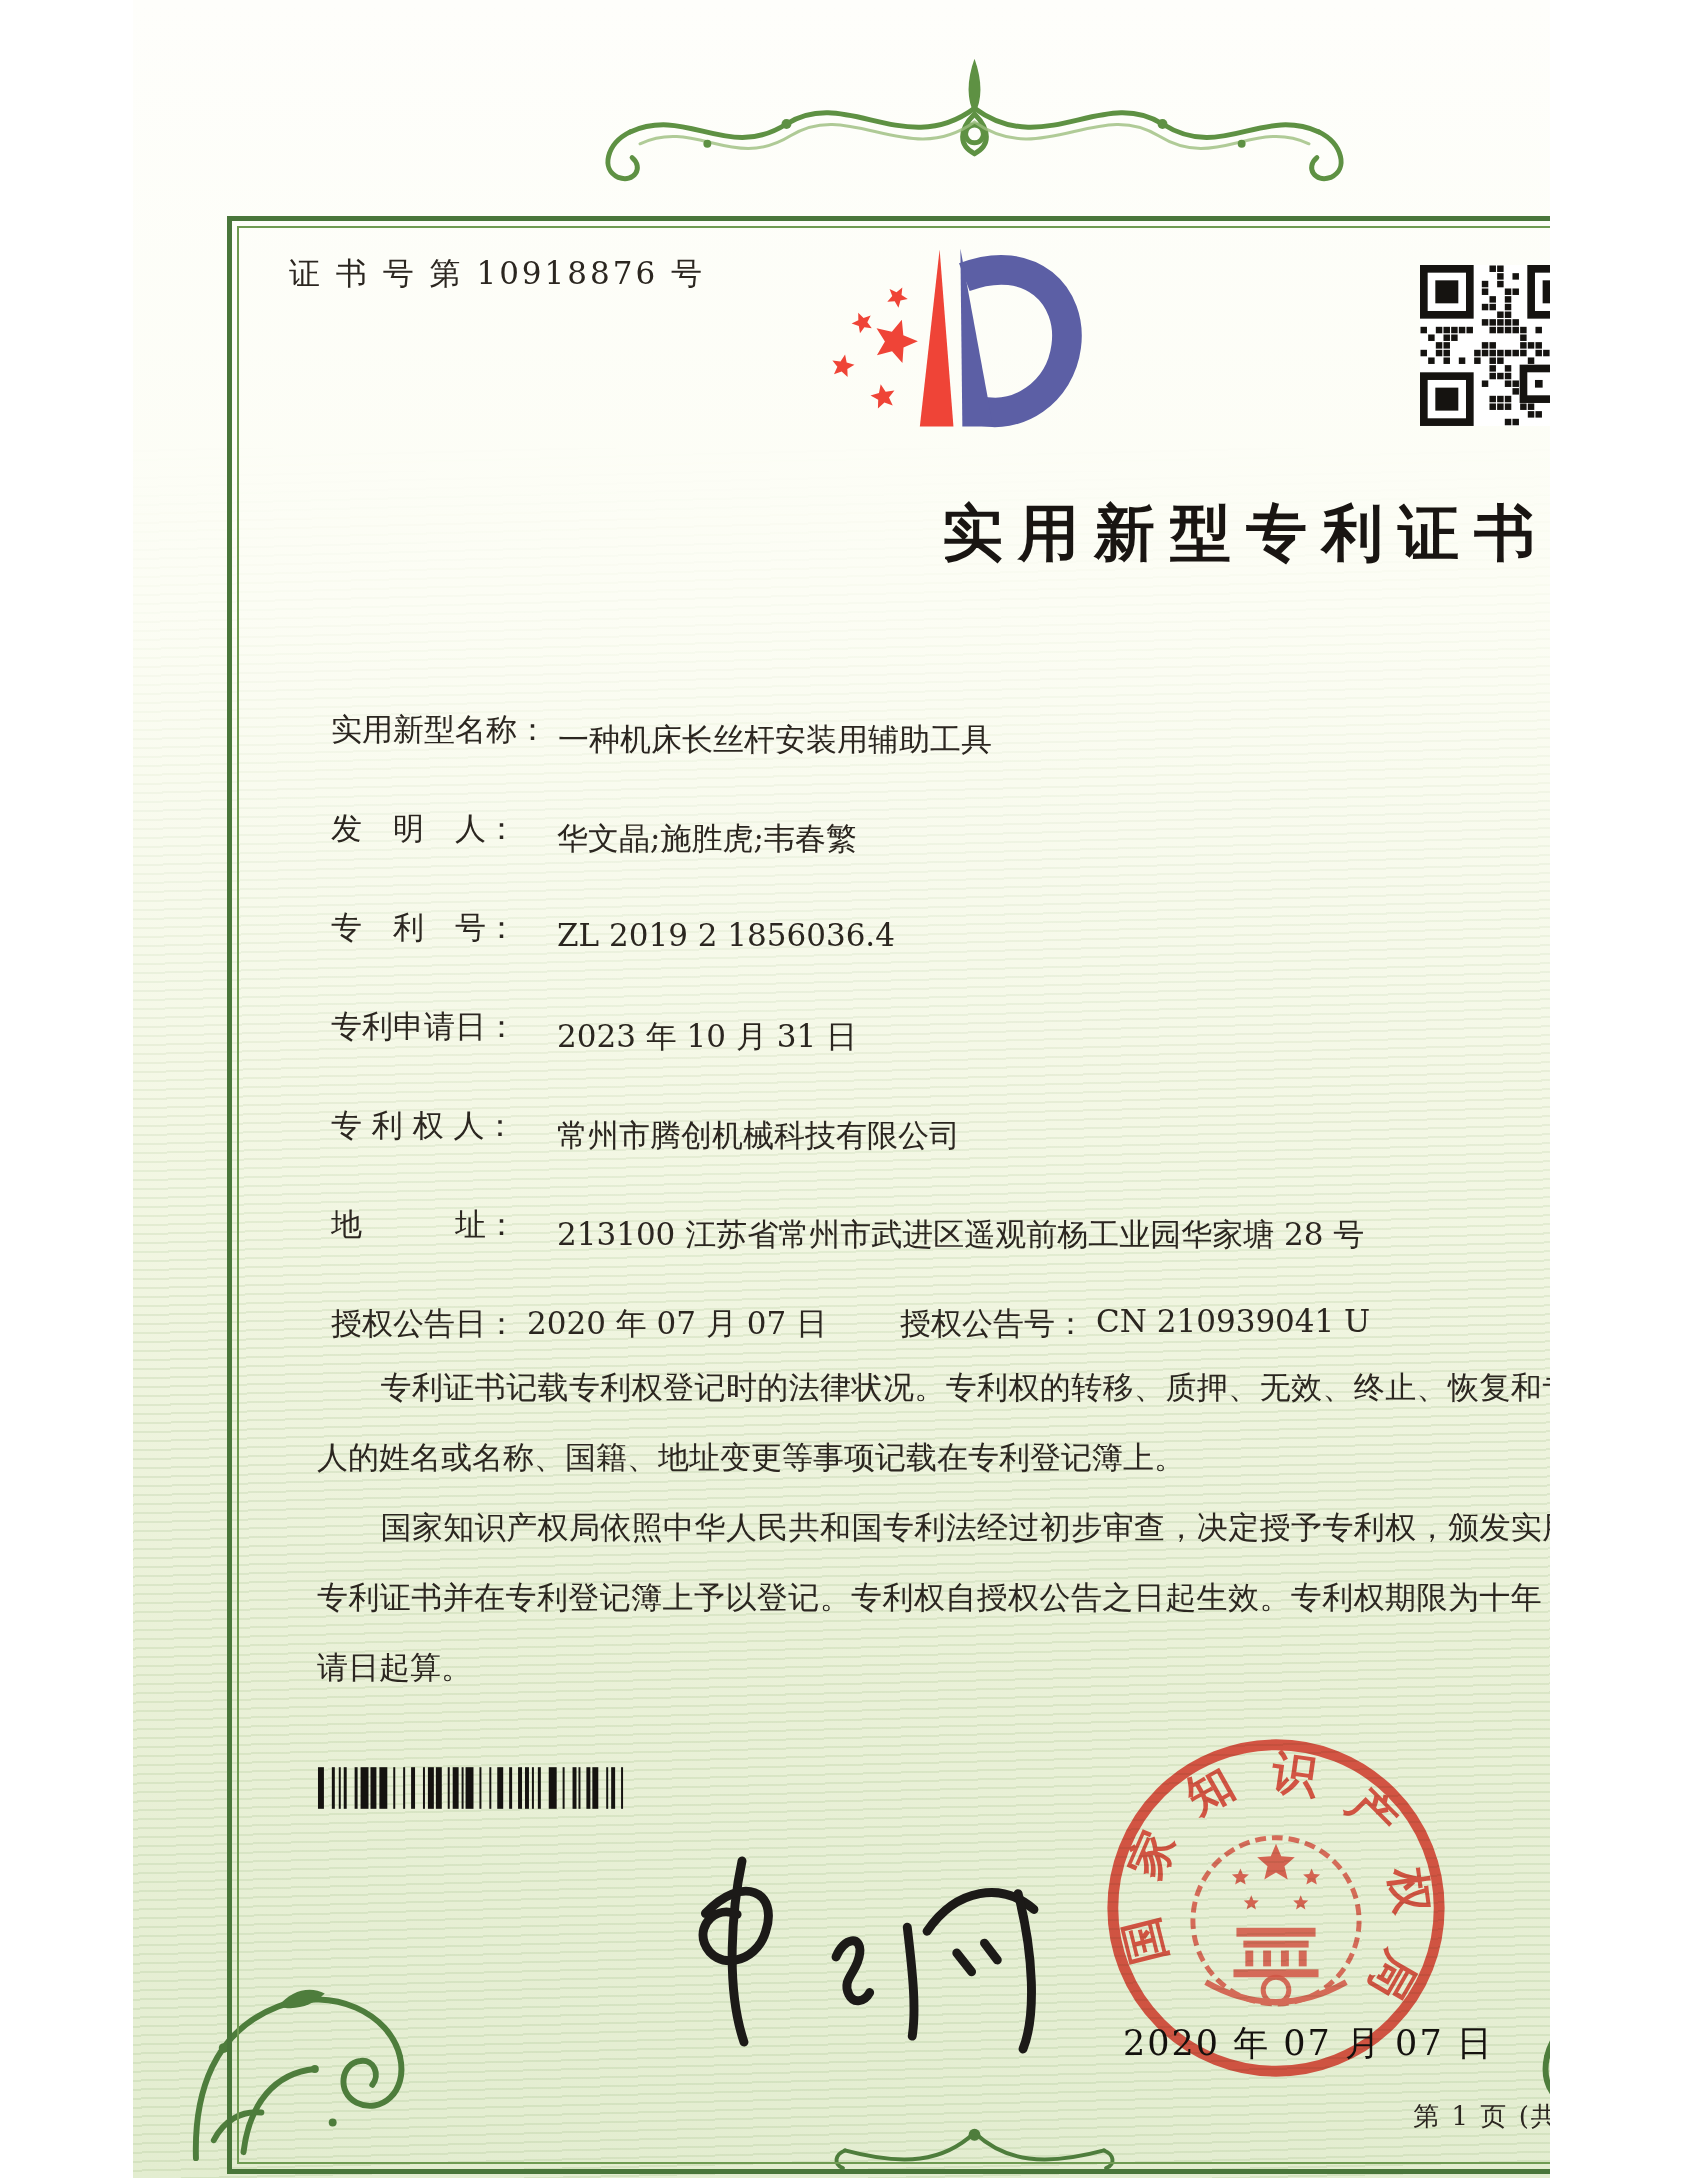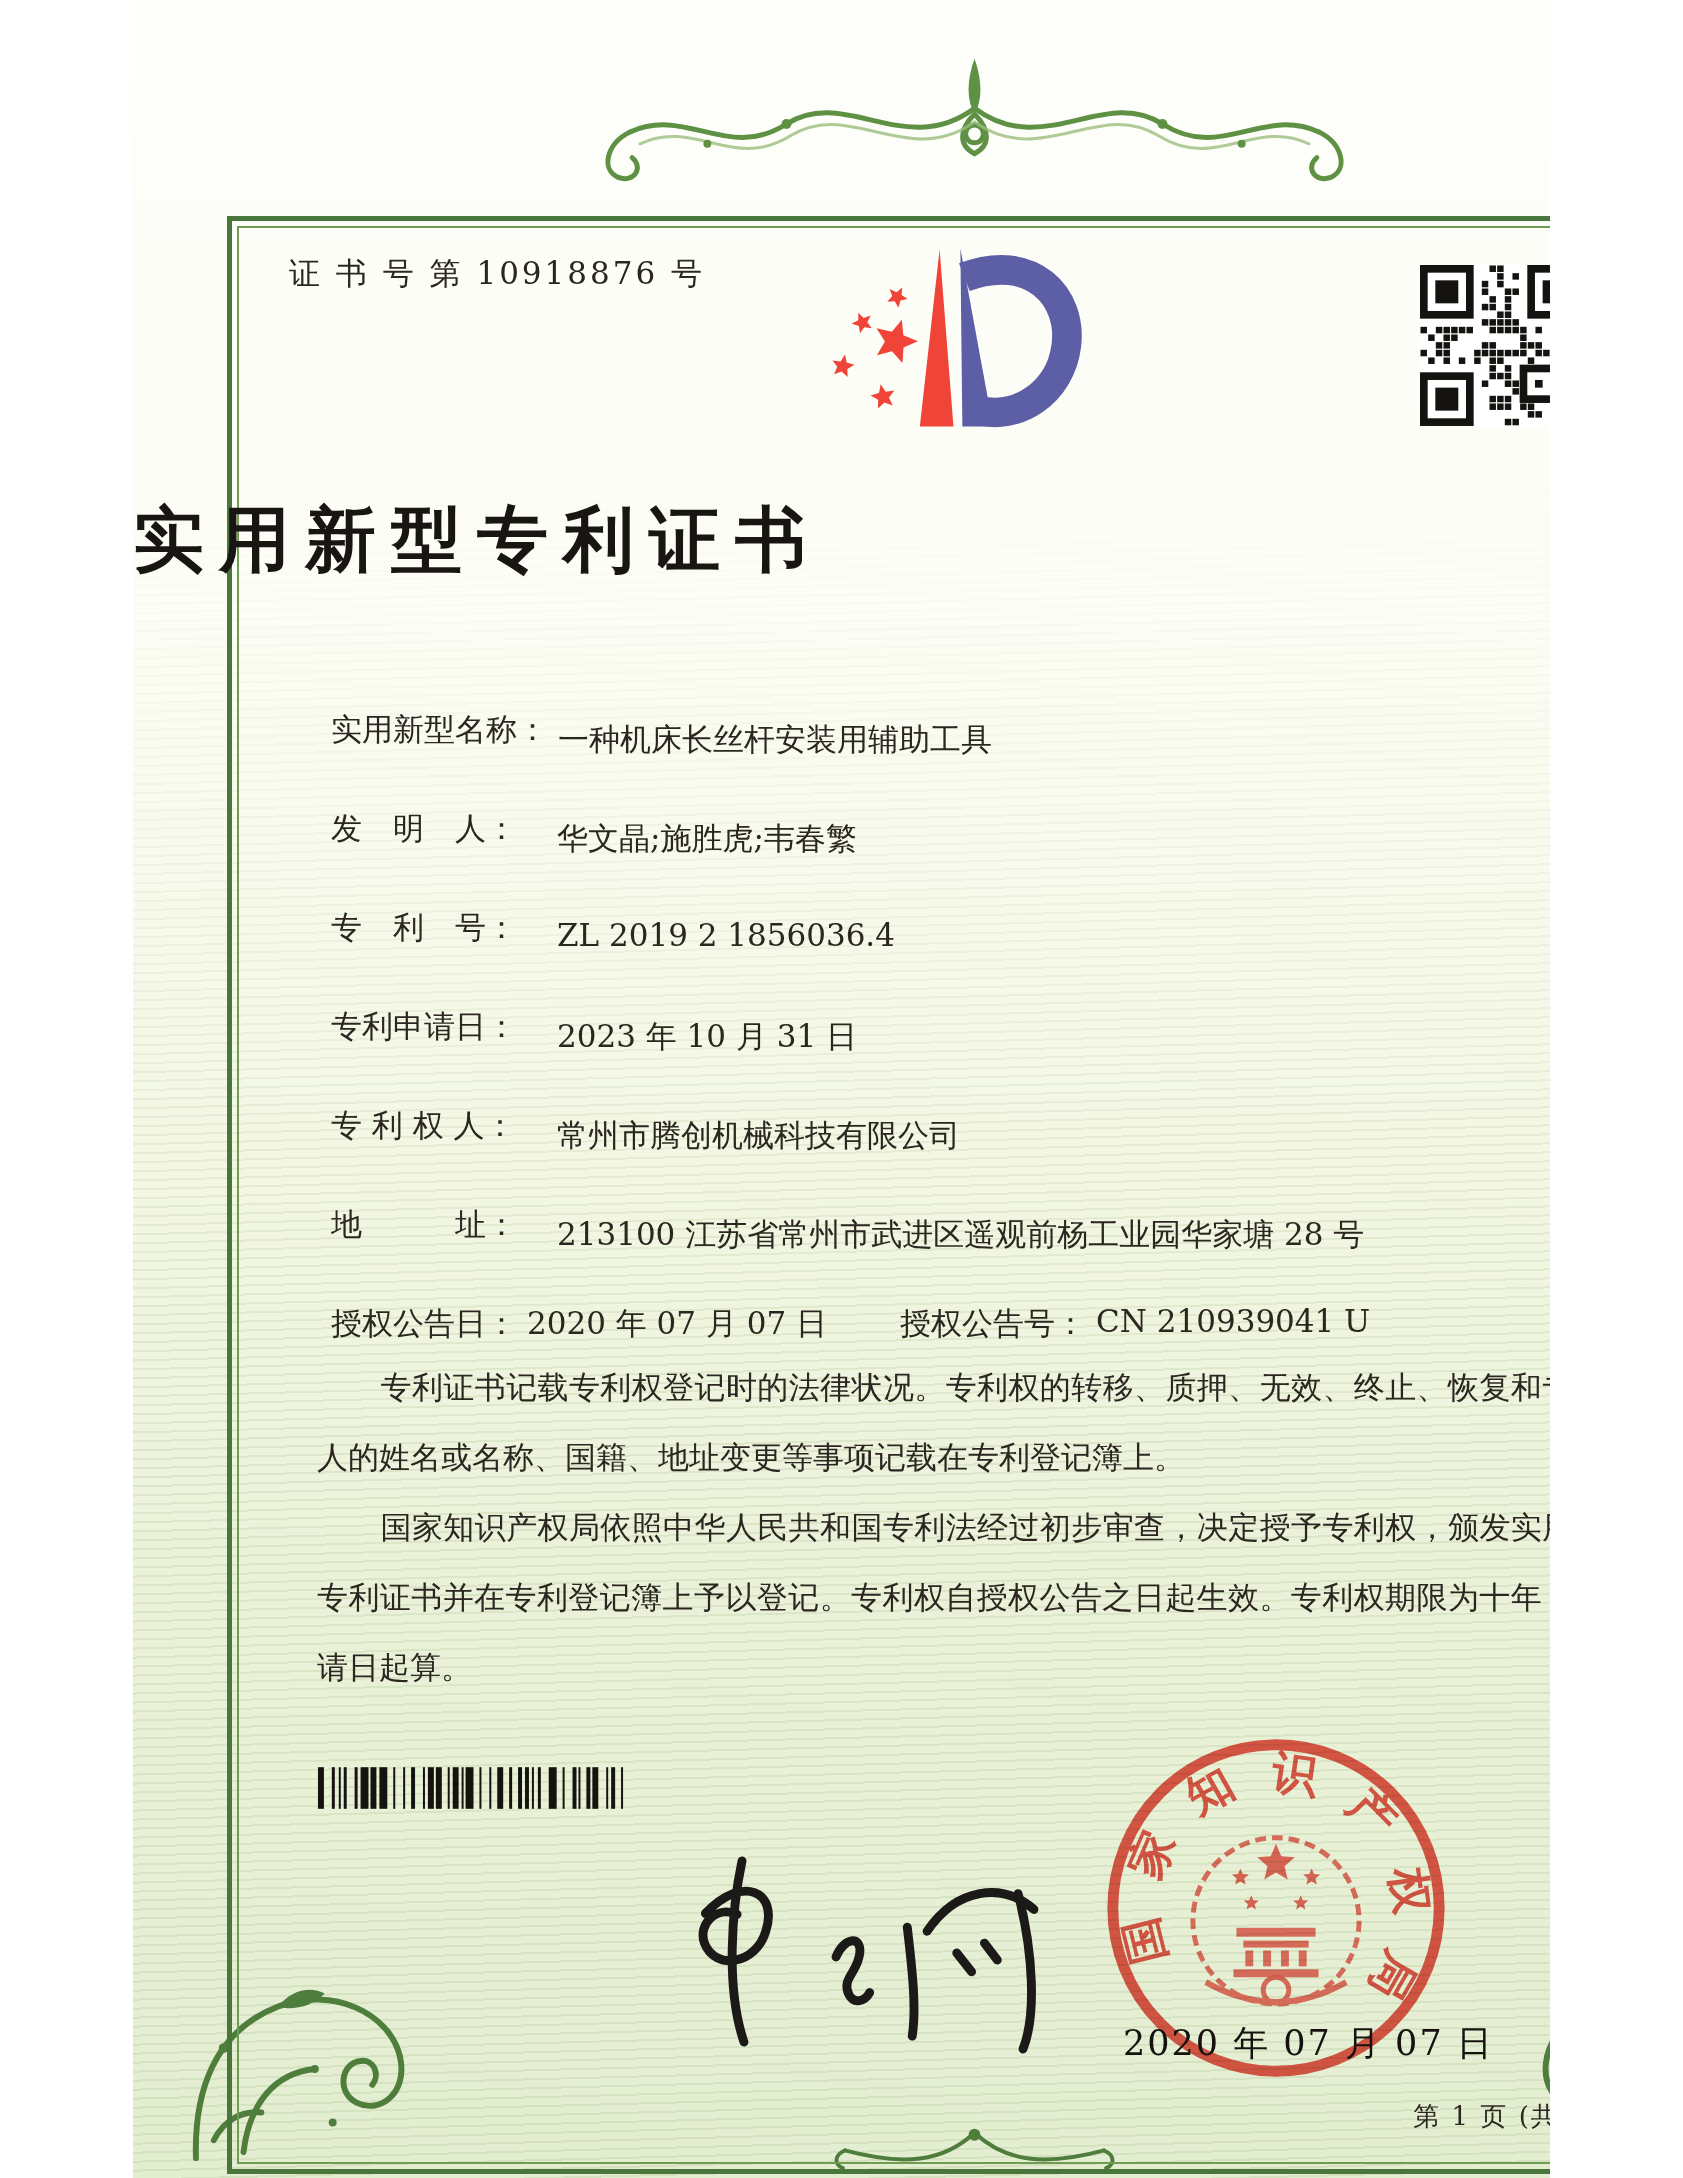--- a/index.html
+++ b/index.html
@@ -13,21 +13,21 @@
     background:
       repeating-linear-gradient(178.5deg,rgba(122,162,94,.14) 0 2px,rgba(255,255,255,0) 2px 9px);
     -webkit-mask-image:linear-gradient(180deg,transparent 0 20%,rgba(0,0,0,.5) 40%,#000 62%);
     mask-image:linear-gradient(180deg,transparent 0 20%,rgba(0,0,0,.5) 40%,#000 62%);
   }
   .frame{position:absolute;left:94px;top:216px;width:1488px;height:1948px;border:5px solid #49763a;}
   .frame-inner{position:absolute;inset:5px;border:2px solid #6f9b52;}
   .cert-no{position:absolute;left:156px;top:253px;font-size:31px;letter-spacing:3px;}
   .logo{position:absolute;left:683px;top:234px;width:267px;height:216px;}
   .qr{position:absolute;left:1287px;top:265px;width:161px;height:161px;background:#fff;}
-  .title{position:absolute;left:0;right:0;top:493px;text-align:left;font-size:71px;font-weight:bold;letter-spacing:15px;color:#191512;}
+  .title{position:absolute;left:0;right:0;top:493px;text-align:right;font-size:61px;font-weight:bold;letter-spacing:15px;color:#191512;}
   .fields{position:absolute;left:198px;top:709px;width:1317px;font-size:31px;}
   .frow{height:99px;display:flex;align-items:flex-start;}
   .flabel{flex:none;min-width:216px;white-space:pre;}
   .fvalue{margin-left:10px;white-space:pre;margin-top:10px;}
   .grant-row{position:absolute;left:198px;top:1303px;font-size:31px;display:flex;}
   .grant-row .pair2{margin-left:73px;}
   .grant-row .glabel{margin-right:10px;}
   .paras{position:absolute;left:184px;top:1352px;width:1319px;font-size:31px;line-height:70px;text-align:justify;}
   .paras p{margin:0;text-indent:2.05em;}
   .barcode{position:absolute;left:183px;top:1767px;width:312px;height:42px;}

